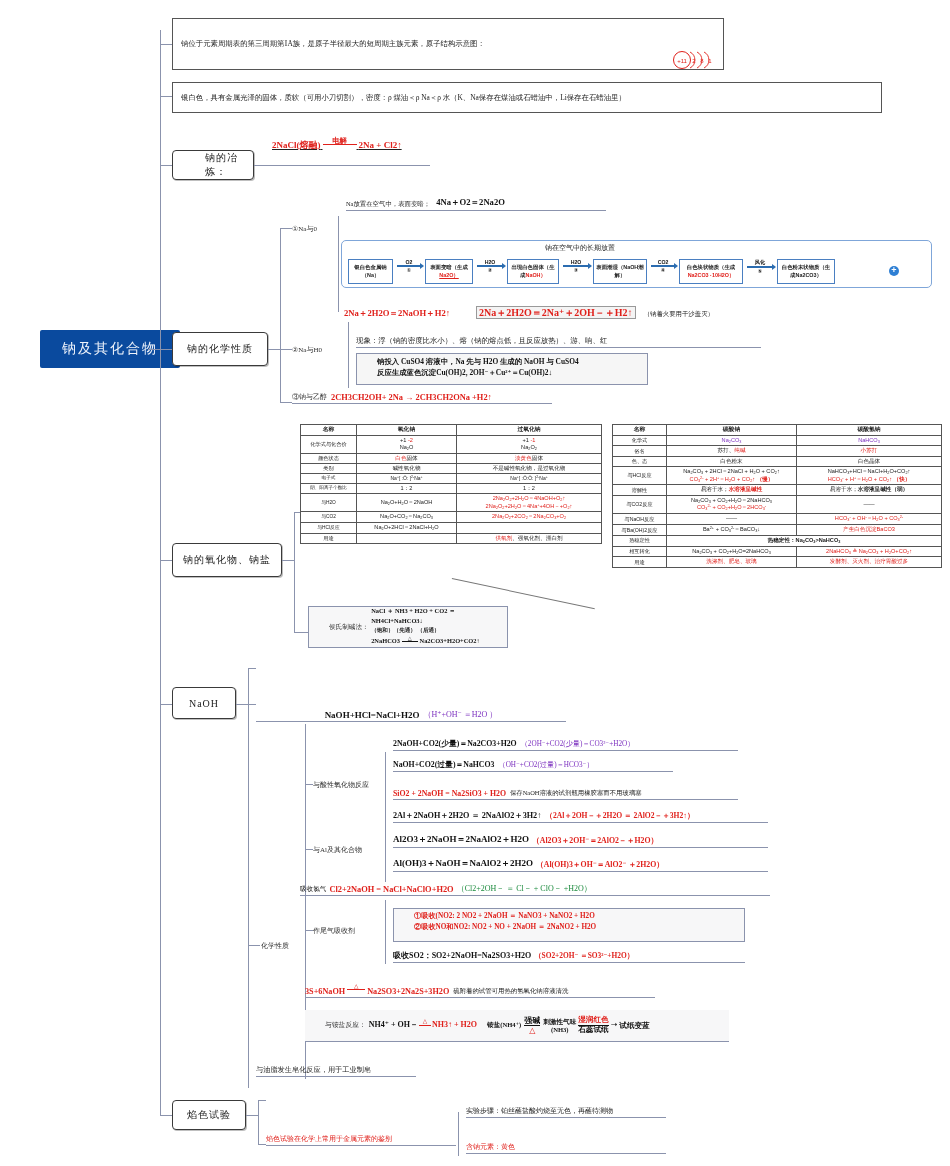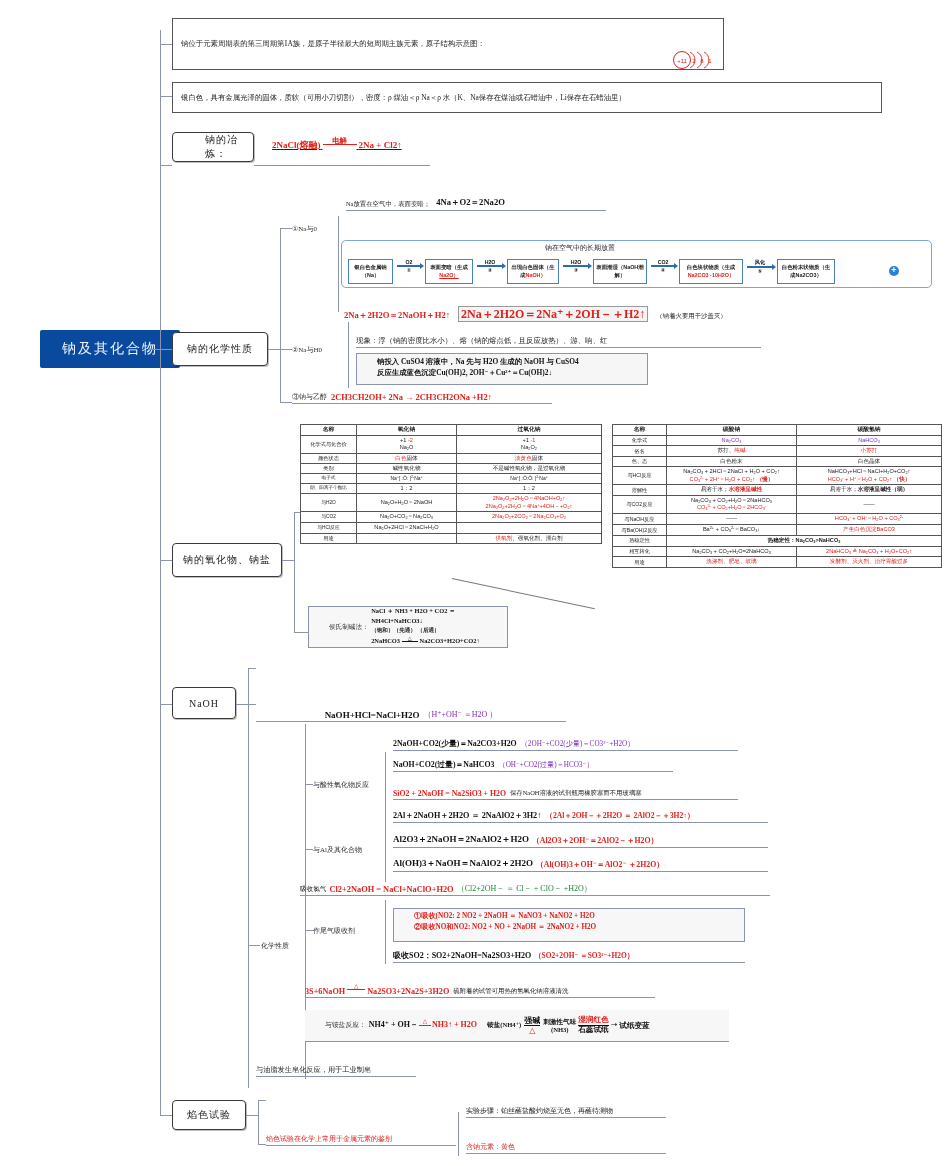--- a/index.html
+++ b/index.html
@@ -156,21 +156,21 @@
       <text x="21" y="13.6" font-size="6" fill="#e0201b" text-anchor="middle" font-family="Liberation Sans, sans-serif">2</text>
       <text x="29" y="13.6" font-size="6" fill="#e0201b" text-anchor="middle" font-family="Liberation Sans, sans-serif">8</text>
       <text x="37" y="13.6" font-size="6" fill="#e0201b" text-anchor="middle" font-family="Liberation Sans, sans-serif">1</text>
     </svg>
   </div>
 
   <div class="obox" style="left:172px; top:82px; width:710px; height:31px;">
     <span style="font-size:7.4px;">银白色，具有金属光泽的固体，质软（可用小刀切割），密度：ρ 煤油＜ρ Na＜ρ 水（K、Na保存在煤油或石蜡油中，Li保存在石蜡油里）</span>
   </div>
 
-  <div class="brnode" style="left:172px; top:132px; width:82px; height:30px;padding-left:32px;">
+  <div class="brnode" style="left:172px; top:150px; width:82px; height:30px;padding-left:32px;">
     <span>钠的冶炼：</span>
   </div>
   <div class="ln lnh" style="left:254px; top:165px; width:176px;"></div>
   <div class="abs" style="left:272px; top:138px; width:230px;text-decoration:underline;">
     <span class="redb" style="font-size:9px;">2NaCl(熔融)</span>
     <span class="ovr redb" style="font-size:9px; position:relative; top:-1px;">
       <span class="top">电解</span>
       <span class="bot" style="min-width:34px;">&nbsp;</span>
     </span>
     <span class="redb" style="font-size:9px;">2Na + Cl2↑</span>
@@ -238,21 +238,21 @@
   </div>
   <div class="fbox" style="left:777px; top:259px; width:58px; height:25px;">
     <span><span>白色粉末状物质（生成Na2CO3）</span></span>
   </div>
   <div class="plusbtn" style="left:889px; top:266px;">
     <span>+</span>
   </div>
 
   <div class="abs" style="left:344px; top:306px; width:540px;">
     <span class="redb" style="font-size:8.6px;">2Na＋2H2O＝2NaOH＋H2↑</span>
-    <span class="redb" style="font-size:12px; border:1px solid #999; background:#f4f4f4; padding:0 2px; margin-left:6px;">2Na＋2H2O＝2Na⁺＋2OH－＋H2↑</span>
+    <span class="redb" style="font-size:10px; border:1px solid #999; background:#f4f4f4; padding:0 2px; margin-left:24px;">2Na＋2H2O＝2Na⁺＋2OH－＋H2↑</span>
     <span class="sm" style="margin-left:6px;">（钠着火要用干沙盖灭）</span>
   </div>
 
   <div class="lbl" style="left:292px; top:345px;">②Na与H0</div>
   <div class="ln lnv" style="left:348px; top:322px; width:1.2px; height:66px;"></div>
 
   <div class="leaf" style="left:356px; top:331px; width:405px; height:17px;">
     <span style="font-size:7.4px;">现象：浮（钠的密度比水小）、熔（钠的熔点低，且反应放热）、游、响、红</span>
   </div>
   <div class="leafbox" style="left:356px; top:353px; width:292px; height:32px; background:#f6f6f6;">

